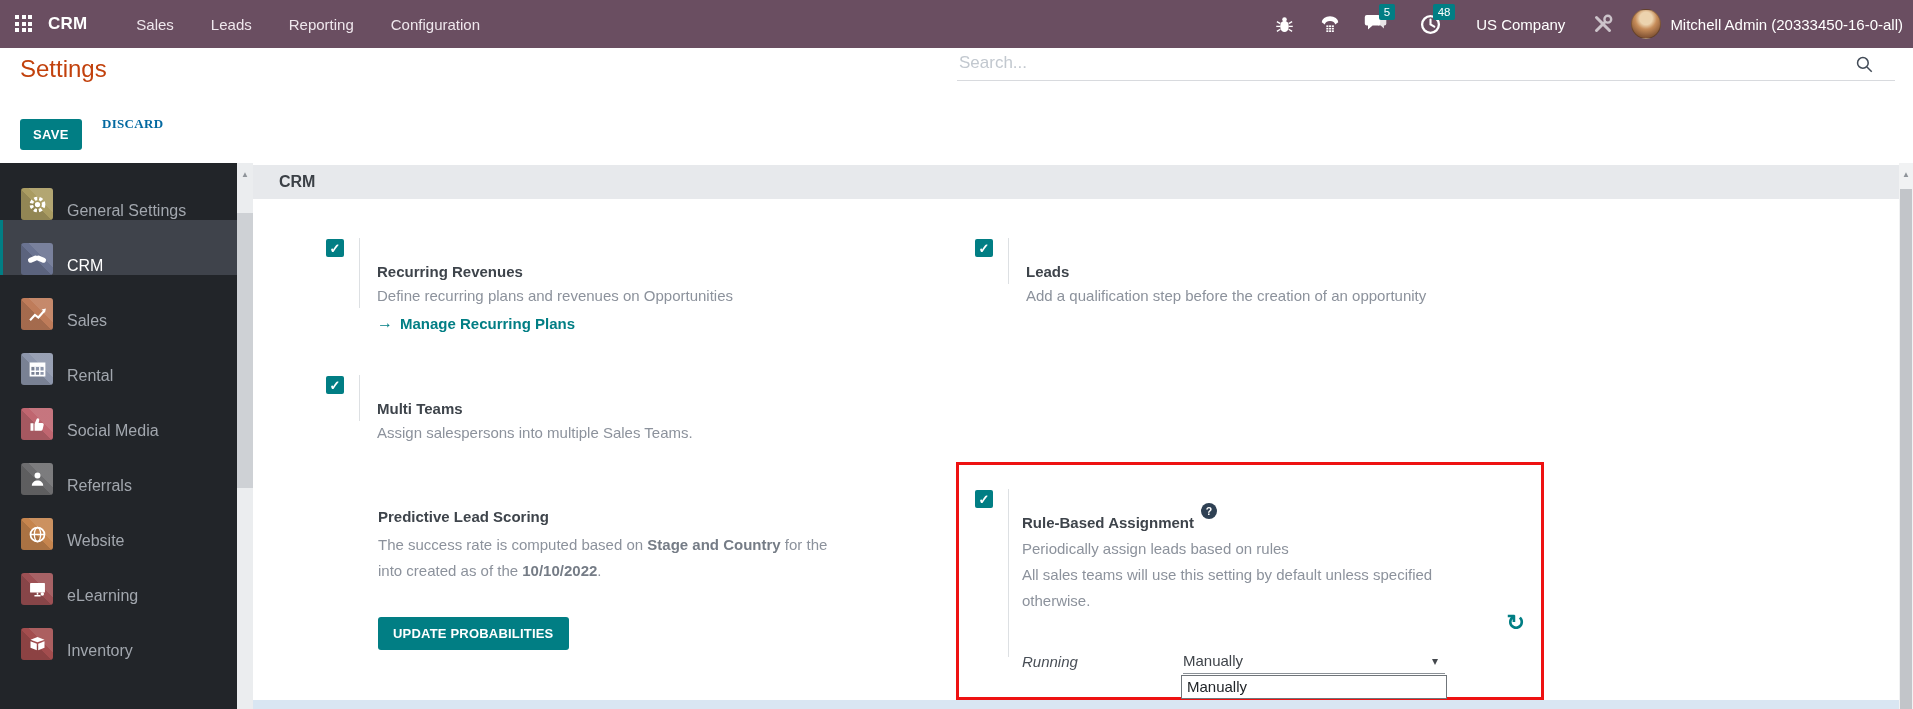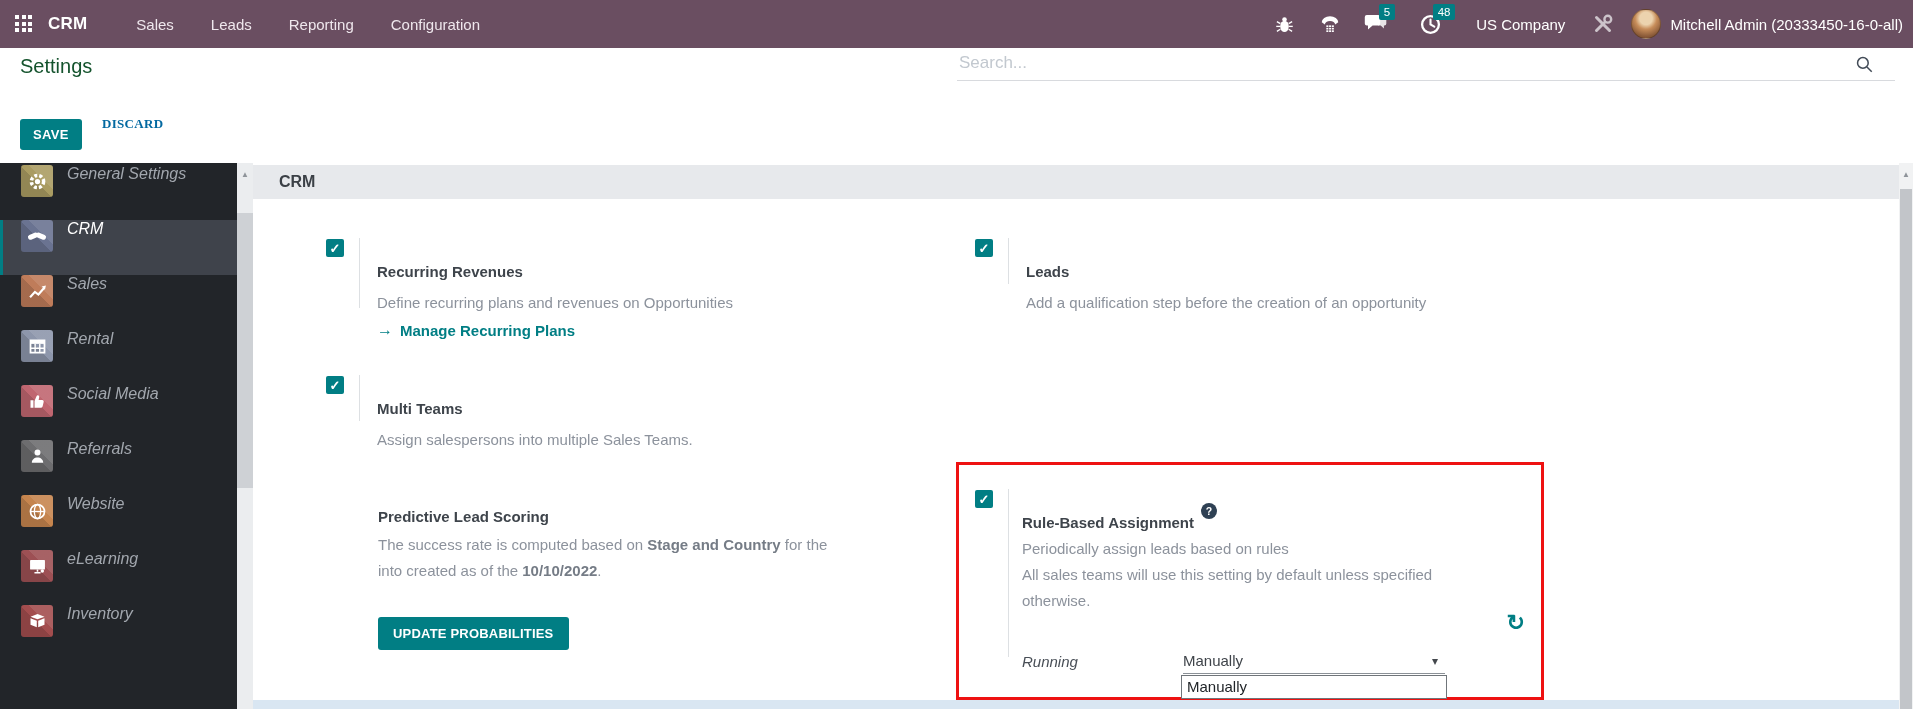--- a/index.html
+++ b/index.html
@@ -22,38 +22,38 @@
   .badge { position:absolute; top:-8px; left:15px; color:#fff; font-size:11.5px;
     padding:1.5px 4.5px; border-radius:2px; line-height:13px; }
   .company { margin-left:26px; cursor:pointer; }
   .wrench-wrap { margin-left:26px; }
   .avatar { width:30px; height:30px; border-radius:50%; margin-left:16px; cursor:pointer;
     background:radial-gradient(circle at 50% 30%, #ecd3ae 0 26%, #c78d5a 45%, #8a5a38 75%, #6e452a);
     border:1px solid rgba(0,0,0,.25); }
   .user-name { margin-left:9px; cursor:pointer; white-space:nowrap; }
 
   
-  .page-title { position:absolute; left:20px; top:55px; font-size:20px; color:#14532d; }
+  .page-title { position:absolute; left:20px; top:55px; font-size:24px; color:#c2410c; }
   .search-box { position:absolute; left:957px; top:50px; width:938px; height:31px;
     border-bottom:1px solid #d8dade; }
   .search-box input { position:absolute; left:2px; top:3px; width:880px; border:none; outline:none;
     font-size:17px; color:#333; background:transparent; font-family:"Liberation Sans", sans-serif; }
   .search-box input::placeholder { color:#c2c8cf; }
   .search-icon { position:absolute; right:21px; top:5px; cursor:pointer; }
   .btn-save { position:absolute; left:20px; top:119px; height:31px; padding:0 13px;
     background:#017e84; color:#fff; font-size:13px; font-weight:bold; border:none;
     border-radius:3px; letter-spacing:.3px; cursor:pointer; }
   .btn-discard { position:absolute; left:102px; top:108px; height:31px; line-height:31px;
     color:#0369a1; font-size:13px; font-weight:bold; letter-spacing:.3px; cursor:pointer;font-family:Liberation Serif, serif; }
 
   
   .sidebar { position:absolute; left:0; top:163px; width:237px; height:546px;
     background:#222529; padding-top:2px; overflow:hidden; }
-  .sb-item { height:55px; display:flex; align-items:flex-start; padding-left:18px;
-    border-left:3px solid transparent; cursor:pointer;font-style:italic; }
+  .sb-item { height:55px; display:flex; align-items:flex-end; padding-left:18px;
+    border-left:3px solid transparent; cursor:pointer; }
   .sb-item.active { background:#3f434b; border-left-color:#017e84; }
   .sb-icon { width:32px; height:32px; border-radius:3px; display:flex; align-items:center;
     justify-content:center; position:relative; overflow:hidden; flex:0 0 32px; }
   .sb-icon::after { content:""; position:absolute; inset:0;
     background:linear-gradient(225deg, rgba(255,255,255,.10) 0 38%, rgba(0,0,0,0) 38% 52%, rgba(0,0,0,.14) 52% 100%); }
   .sb-label { margin-left:14px; font-size:16px; color:#a2a7ae; white-space:nowrap; }
   .sb-item.active .sb-label { color:#fff; }
 
   
   .vscroll { position:absolute; top:163px; height:546px; }
@@ -68,21 +68,21 @@
   .content { position:absolute; left:253px; top:163px; width:1646px; height:546px; background:#fff; }
   .section-bar { position:absolute; left:0; top:2px; width:100%; height:34px; background:#e7e9ec;
     display:flex; align-items:center; padding-left:26px; font-size:16px; font-weight:bold; color:#3b4046; }
 
   .setting { position:absolute; display:flex; align-items:flex-start; }
   .cb { width:18px; height:18px; background:#017e84; border-radius:2px; color:#fff; font-size:13px;
     font-weight:bold; display:flex; align-items:center; justify-content:center; margin-top:1px; cursor:pointer; }
   .vline { width:1px; background:#dde0e3; margin-left:15px; }
   .s-text { margin-left:17px; }
   .s-title { font-size:15px; font-weight:bold; color:#3e444b; line-height:19px;margin-top:24px; }
-  .s-desc { font-size:15px; color:#8c929c; line-height:24px; margin-top:10px; }
+  .s-desc { font-size:15px; color:#8c929c; line-height:24px; margin-top:3px; }
   .s-link { margin-top:6px; font-size:15px; font-weight:bold; color:#017e84; display:flex;
     align-items:center; gap:7px; cursor:pointer; }
   .s-link .arr { font-size:16px; font-weight:bold; }
 
   .pred { position:absolute; left:125px; top:320px; width:585px; }
   .pred .s-desc { margin-top:6px; line-height:26px; }
   .pred b { color:#757c86; }
   .update-btn { margin-top:33px; display:inline-block; background:#017e84; color:#fff; font-size:13px;
     font-weight:bold; padding:9px 15px; border-radius:3px; border:none; letter-spacing:.2px; cursor:pointer; }
 

